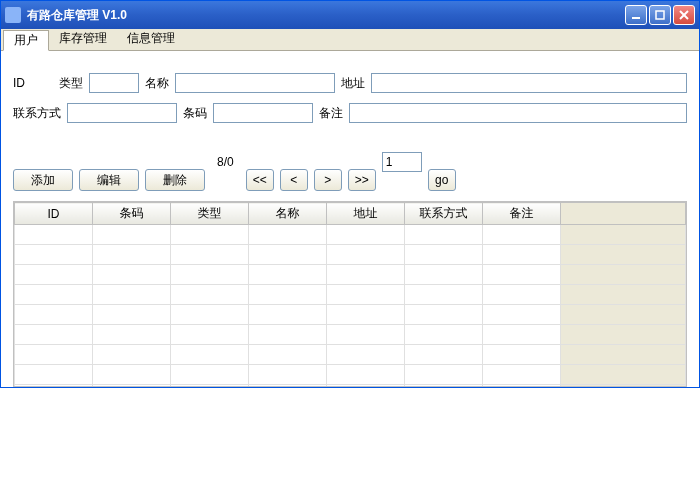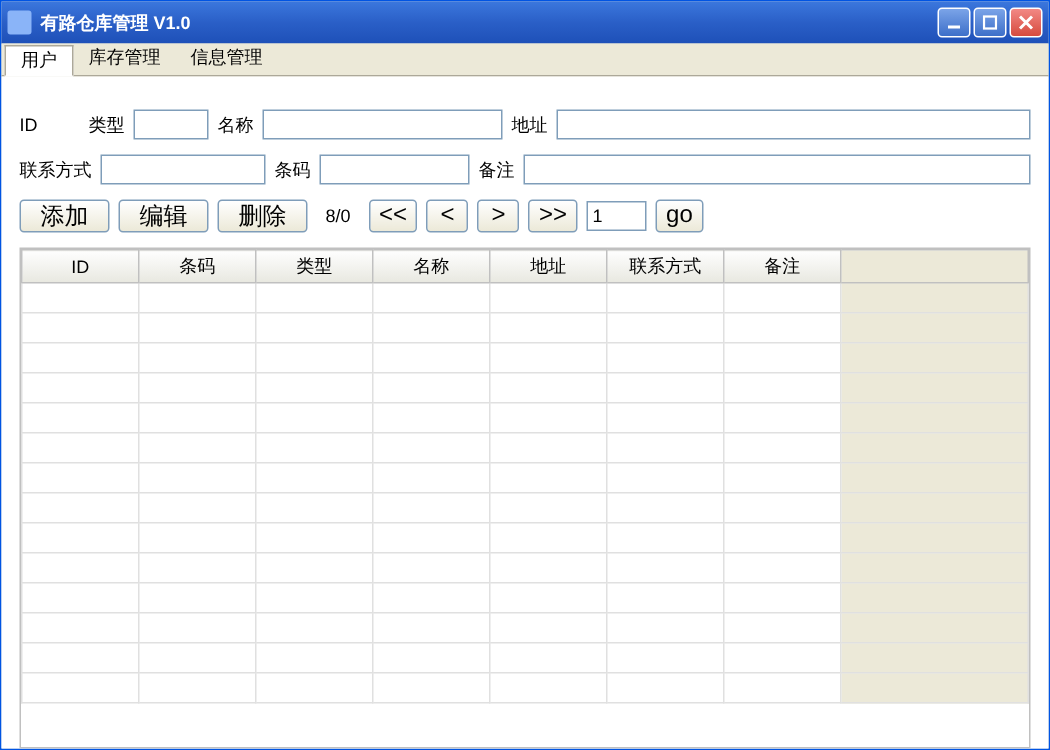--- a/index.html
+++ b/index.html
@@ -1,39 +1,39 @@
 <!DOCTYPE html>
 <html><head>
 <meta charset="utf-8">
 <style>
 * { box-sizing: border-box; margin: 0; padding: 0; }
 body { font-family: "Microsoft YaHei", "SimSun", Arial, sans-serif; font-size: 12px; background: #fff; }
 
-.window { width: 700px; height: 500px; border: 1px solid #0054E3; background: #ECE9D8; display: flex; flex-direction: column; }
+.window { width: 700px; height: 388px; border: 1px solid #0054E3; background: #ECE9D8; display: flex; flex-direction: column; }
 
 .titlebar { height: 28px; background: linear-gradient(to bottom, #3B77DD 0%, #2A5FC7 50%, #1E50B8 100%); display: flex; align-items: center; padding: 0 4px; color: #fff; font-weight: bold; }
 .titlebar .icon-app { width: 16px; height: 16px; background: #8AB4F8; margin-right: 6px; border-radius: 2px; }
 .titlebar .title { flex: 1; }
 .titlebar .ctl { width: 22px; height: 20px; margin-left: 2px; border: 1px solid #fff; border-radius: 3px; display: flex; align-items: center; justify-content: center; font-weight: bold; font-family: Arial; }
 .ctl.min, .ctl.max { background: linear-gradient(#7BA4E8,#3D6FC9); }
 .ctl.close { background: linear-gradient(#F28985,#D64B3E); }
 .ctl svg { display:block; }
 
 .menubar { height: 22px; background: #ECE9D8; display: flex; align-items: stretch; border-bottom: 1px solid #ACA899; padding-left: 2px; }
 .menubar .tab { padding: 1px 10px; cursor: default; }
 .menubar .tab.active { background: #fff; border: 1px solid #ACA899; border-bottom: 1px solid #fff; position: relative; top: 1px; }
 
 .content { flex: 1; background: #fff; padding: 22px 12px 0 12px; display: flex; flex-direction: column; overflow: hidden; }
 
 .form-row { display: flex; align-items: center; margin-bottom: 10px; gap: 6px; }
 .form-row label { white-space: nowrap; }
 input.txt { border: 1px solid #7F9DB9; height: 20px; padding: 1px 3px; font-size: 12px; background:#fff; }
 select.combo { border: 1px solid #7F9DB9; height: 21px; font-size: 12px; background:#fff; }
 
-.btn { height: 22px; min-width: 60px; border: 1px solid #7F9DB9; background: linear-gradient(#fff,#ECE9D8); border-radius: 3px; font-size: 16px; cursor: pointer; padding: 0 10px; }
+.btn { height: 22px; min-width: 60px; border: 1px solid #7F9DB9; background: linear-gradient(#fff,#ECE9D8); border-radius: 3px; font-size: 12px; cursor: pointer; padding: 0 10px; margin-top: 36px; }
 .btn.sm { min-width: 28px; padding: 0 6px; }
 
 .pager-info { margin: 0 6px; }
 
 .table-wrap { flex: 1; border: 1px solid #C0C0C0; overflow: hidden; }
 table { border-collapse: collapse; width: 100%; table-layout: fixed; }
 th { background: linear-gradient(#fefefe,#E8E8E0); border: 1px solid #C0C0C0; height: 22px; font-weight: normal; font-size: 12px; }
 td { border: 1px solid #E0E0E0; height: 20px; font-size: 12px; }
 .extra-col { background: #ECE9D8; }
 </style>

